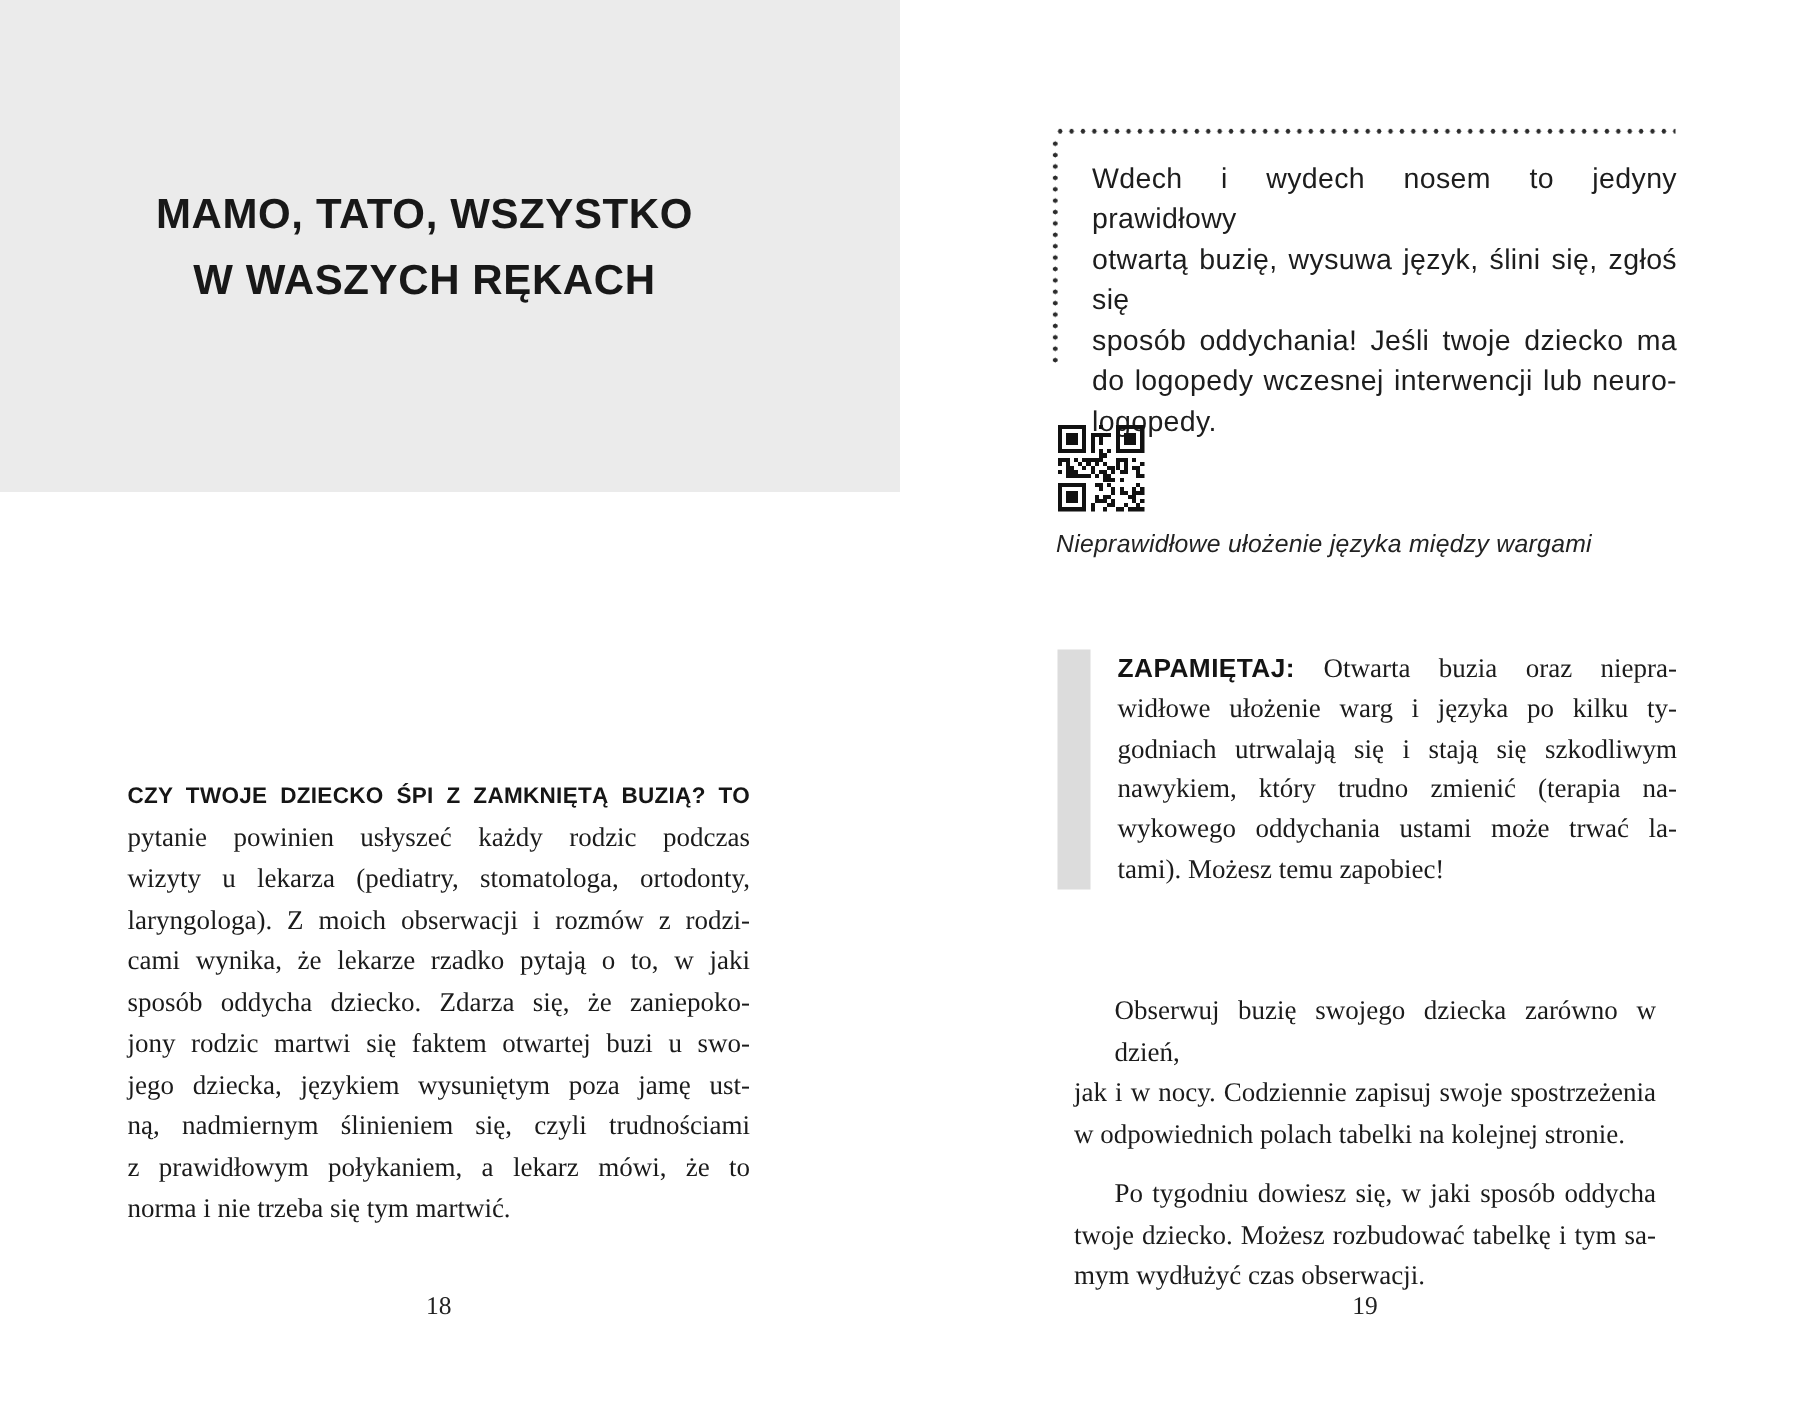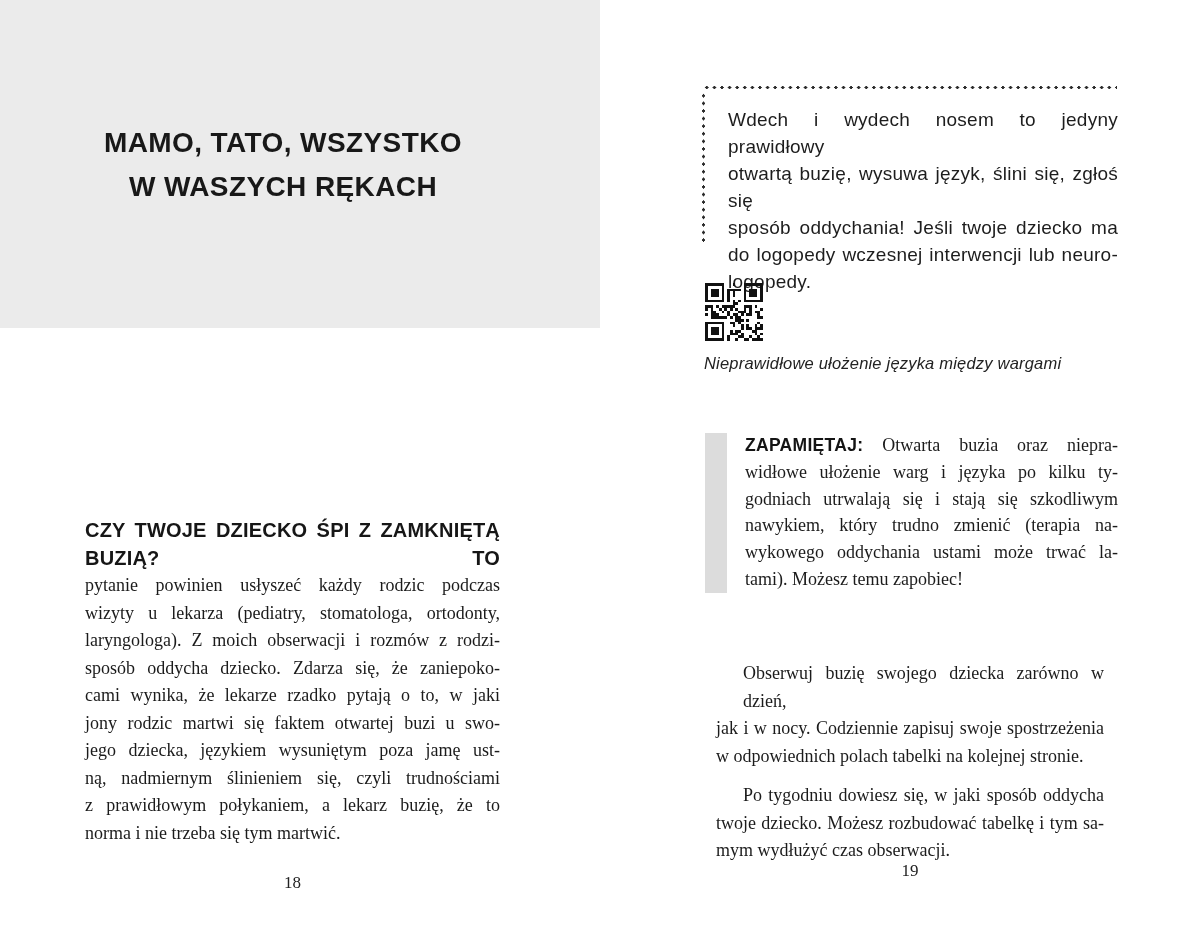--- a/index.html
+++ b/index.html
@@ -31,21 +31,21 @@
     letter-spacing: 0.4px;
     color: #181818;
   }
   .left-body {
     left: 85px; top: 517px;
     width: 415px;
   }
   .lead-in {
     font-family: "Liberation Sans", "DejaVu Sans", sans-serif;
     font-weight: bold;
-    font-size: 20px;
+    font-size: 15px;
     line-height: 27.5px;
     letter-spacing: 0.2px;
     color: #161616;
     text-align: justify;
     text-align-last: justify;
   }
   .serif-lines .line {
     font-size: 18px;
     line-height: 27.5px;
     text-align: justify;
@@ -53,21 +53,21 @@
     color: #1b1b1b;
   }
   .serif-lines .line:last-child { text-align-last: left; }
   .indent-first .line:first-child { padding-left: 27px; }
 
   .page-num {
     font-size: 17px;
     color: #222;
     text-align: center;
   }
-  .page-num.left  { left: 85px;  top: 861px; width: 415px; margin-top: 12px; }
+  .page-num.left  { left: 85px;  top: 861px; width: 415px; }
   .page-num.right { left: 704px; top: 861px; width: 412px; }
 
   
   .dots-h {
     left: 703px; top: 84px;
     width: 414px; height: 7px;
     background-image: radial-gradient(circle 1.6px at 50% 50%, #2c2c2c 98%, rgba(0,0,0,0));
     background-size: 7.6px 7px;
     background-repeat: repeat-x;
   }
@@ -144,26 +144,26 @@
     <div>MAMO, TATO, WSZYSTKO</div>
     <div>W WASZYCH RĘKACH</div>
   </div>
 
   <div class="abs left-body">
     <div class="lead-in">CZY TWOJE DZIECKO ŚPI Z ZAMKNIĘTĄ BUZIĄ? TO</div>
     <div class="serif-lines">
         <div class="line">pytanie powinien usłyszeć każdy rodzic podczas</div>
         <div class="line">wizyty u lekarza (pediatry, stomatologa, ortodonty,</div>
         <div class="line">laryngologa). Z moich obserwacji i rozmów z rodzi-</div>
+        <div class="line">cami wynika, że lekarze rzadko pytają o to, w jaki</div>
         <div class="line">sposób oddycha dziecko. Zdarza się, że zaniepoko-</div>
-        <div class="line">cami wynika, że lekarze rzadko pytają o to, w jaki</div>
         <div class="line">jony rodzic martwi się faktem otwartej buzi u swo-</div>
         <div class="line">jego dziecka, językiem wysuniętym poza jamę ust-</div>
         <div class="line">ną, nadmiernym ślinieniem się, czyli trudnościami</div>
-        <div class="line">z prawidłowym połykaniem, a lekarz buzię, że to</div>
+        <div class="line">z prawidłowym połykaniem, a lekarz mówi, że to</div>
         <div class="line">norma i nie trzeba się tym martwić.</div>
       </div>
   </div>
 
   <div class="abs page-num left">18</div>
 
   <div class="abs dots-h"></div>
   <div class="abs dots-v"></div>
 
   <div class="abs callout-text">

